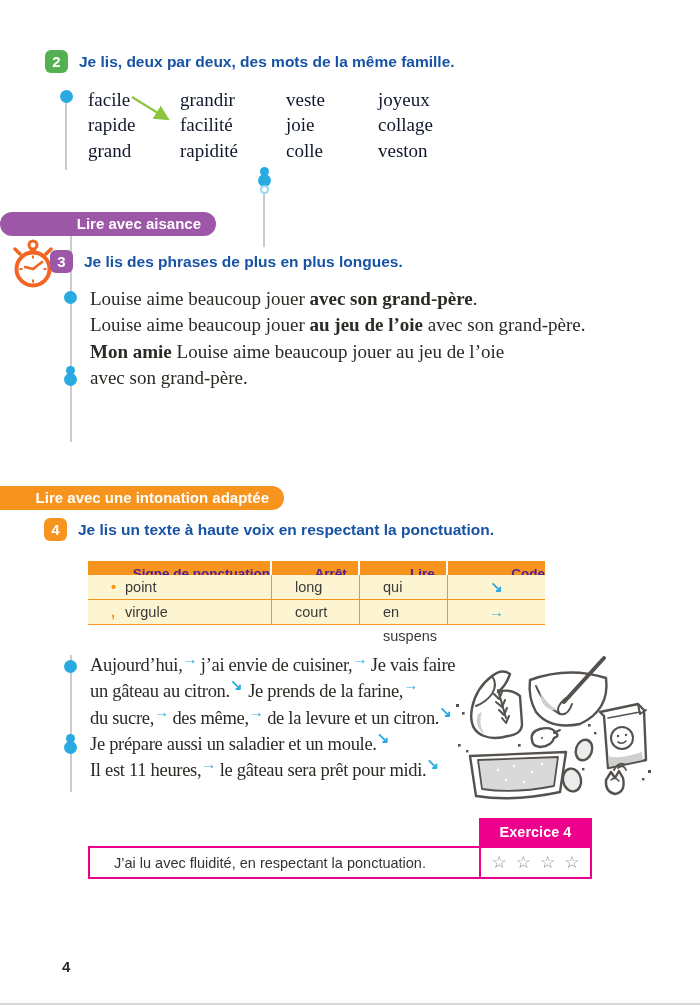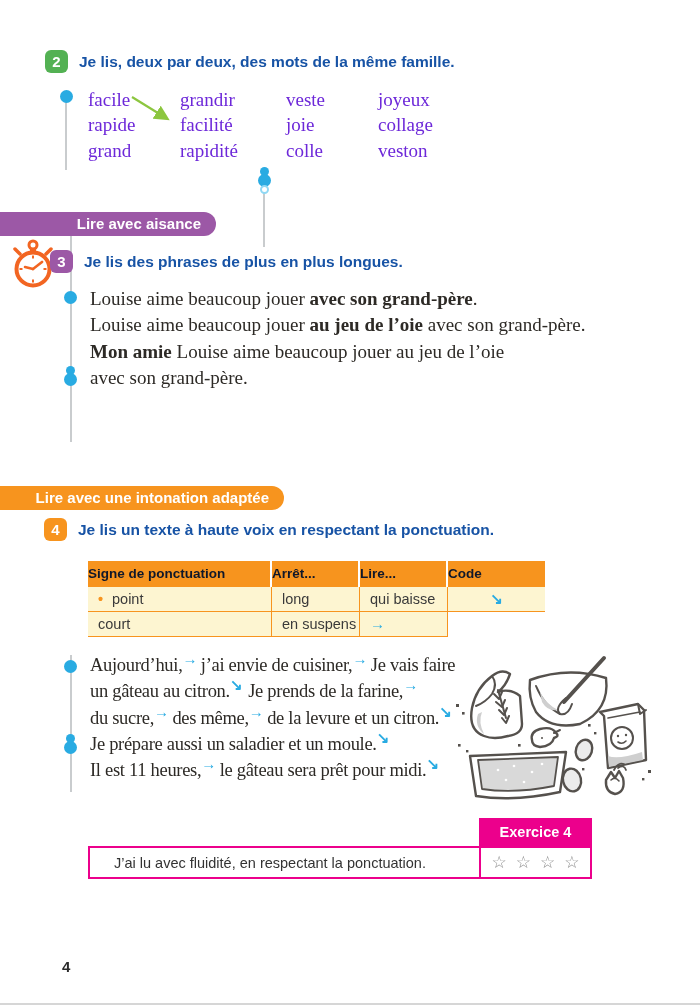--- a/index.html
+++ b/index.html
@@ -24,45 +24,45 @@
   .pin { position:absolute; display:flex; flex-direction:column; align-items:center; z-index:2; }
   .pin .c-big   { width:13px; height:13px; border-radius:50%; background:var(--blue-dot); }
   .pin .c-small { width:9px;  height:9px;  border-radius:50%; background:var(--blue-dot); margin-bottom:-2px; }
   .pin .c-hollow{ width:9px; height:9px; border-radius:50%; background:#fff; border:2px solid #8fd8f4; margin-top:-2px; }
   
   .banner {
     position:absolute; left:0; height:24px; border-radius:0 12px 12px 0;
     color:#fff; font:bold 15px/24px "Liberation Sans", sans-serif;
     text-align:right; padding-right:15px;
   }
-  .banner-purple { background:var(--purple); }
+  .banner-purple { background:var(--purple);border-radius:12px; }
   .banner-orange { background:var(--orange); }
   
   #word-groups { position:absolute; top:86px; left:0; width:700px; height:86px; }
   .wgroup { position:absolute; top:0; display:flex; }
   .wgroup:nth-child(1){ left:58px; } .wgroup:nth-child(2){ left:256px;align-items:flex-end; } .wgroup:nth-child(3){ left:451px; }
   .pin-col { position:relative; width:16px; }
   .pin-col .vline { position:absolute; left:7px; top:8px; height:76px; width:1.5px; background:#c9ccce; }
   .pin-col .pin { left:1.5px; top:4px; }
-  .wcol { margin-left:14px; font:19px/25.3px "Liberation Serif", serif; color:#6d28d9; padding-top:1px; }
+  .wcol { margin-left:14px; font:19px/25.3px "Liberation Serif", serif; color:#0f172a; padding-top:1px; }
   .wcol-a { margin-left:14px; width:78px; }
   .family-arrow { position:absolute; top:94px; left:128px; }
   
   #sentences { position:absolute; top:286px; left:90px; width:560px;
                font:19px/26.3px "Liberation Serif", serif; color:#2d2a26; }
   .b { font-weight:bold; }
   
   #ponct-table { position:absolute; top:561px; left:88px; width:457px;
                  display:grid; grid-template-columns:184px 88px 88px 97px;
                  font-family:"Liberation Sans", sans-serif; }
-  .th { background:var(--orange); color:#0f172a; font:bold 13.5px/25px "Liberation Sans", sans-serif;
-        text-align:left; height:26px; border-right:2px solid #fff; }
+  .th { background:var(--orange); color:#4c1d95; font:bold 13.5px/25px "Liberation Sans", sans-serif;
+        text-align:right; height:14px; border-right:2px solid #fff; }
   .th:nth-child(4){ border-right:none; }
   .td { background:var(--tbl-bg); height:25px; font:14.5px/24px "Liberation Sans", sans-serif;
-        color:#3a3a3a; padding-left:10px; border-right:1.5px solid var(--orange);
+        color:#3a3a3a; padding-left:23px; border-right:1.5px solid var(--orange);
         border-bottom:1.5px solid var(--orange); }
   .td:nth-child(4n){ border-right:none; text-align:center; padding-left:0; }
   .td .mark { color:var(--orange); font-weight:bold; display:inline-block; width:14px; }
   .code-arrow { color:var(--blue-dot); font-weight:bold; font-size:15px; }
   
   #reading-text { position:absolute; top:652px; left:90px; width:380px;
                   font:18.5px/26.3px "Liberation Serif", serif; color:#2d2a26; letter-spacing:-0.3px; }
   .up-arrow { display:inline-block; color:var(--blue-dot); font:bold 15px "Liberation Sans", sans-serif;
               transform:translateY(-7px); letter-spacing:0; width:14px; }
   
@@ -190,20 +190,21 @@
 
   <div id="ponct-table">
     <div class="th">Signe de ponctuation</div>
     <div class="th">Arrêt...</div>
     <div class="th">Lire...</div>
     <div class="th">Code</div>
   <div class="td"><span class="mark">•</span><span>point</span></div>
       <div class="td">long</div>
       <div class="td">qui baisse</div>
       <div class="td"><span class="code-arrow">↘</span></div>
+      <div class="td"><span class="mark">,</span><span>virgule</span></div>
       <div class="td">court</div>
       <div class="td">en suspens</div>
       <div class="td"><span class="code-arrow">→</span></div>
     </div>
 
   <div class="guide-line" style="left:70px; top:655px; height:137px;"></div>
   <div class="pin" style="left:64px; top:660px;">
     <span class="c-big"></span>
   </div>
   <div class="pin" style="left:64px; top:734px;">

